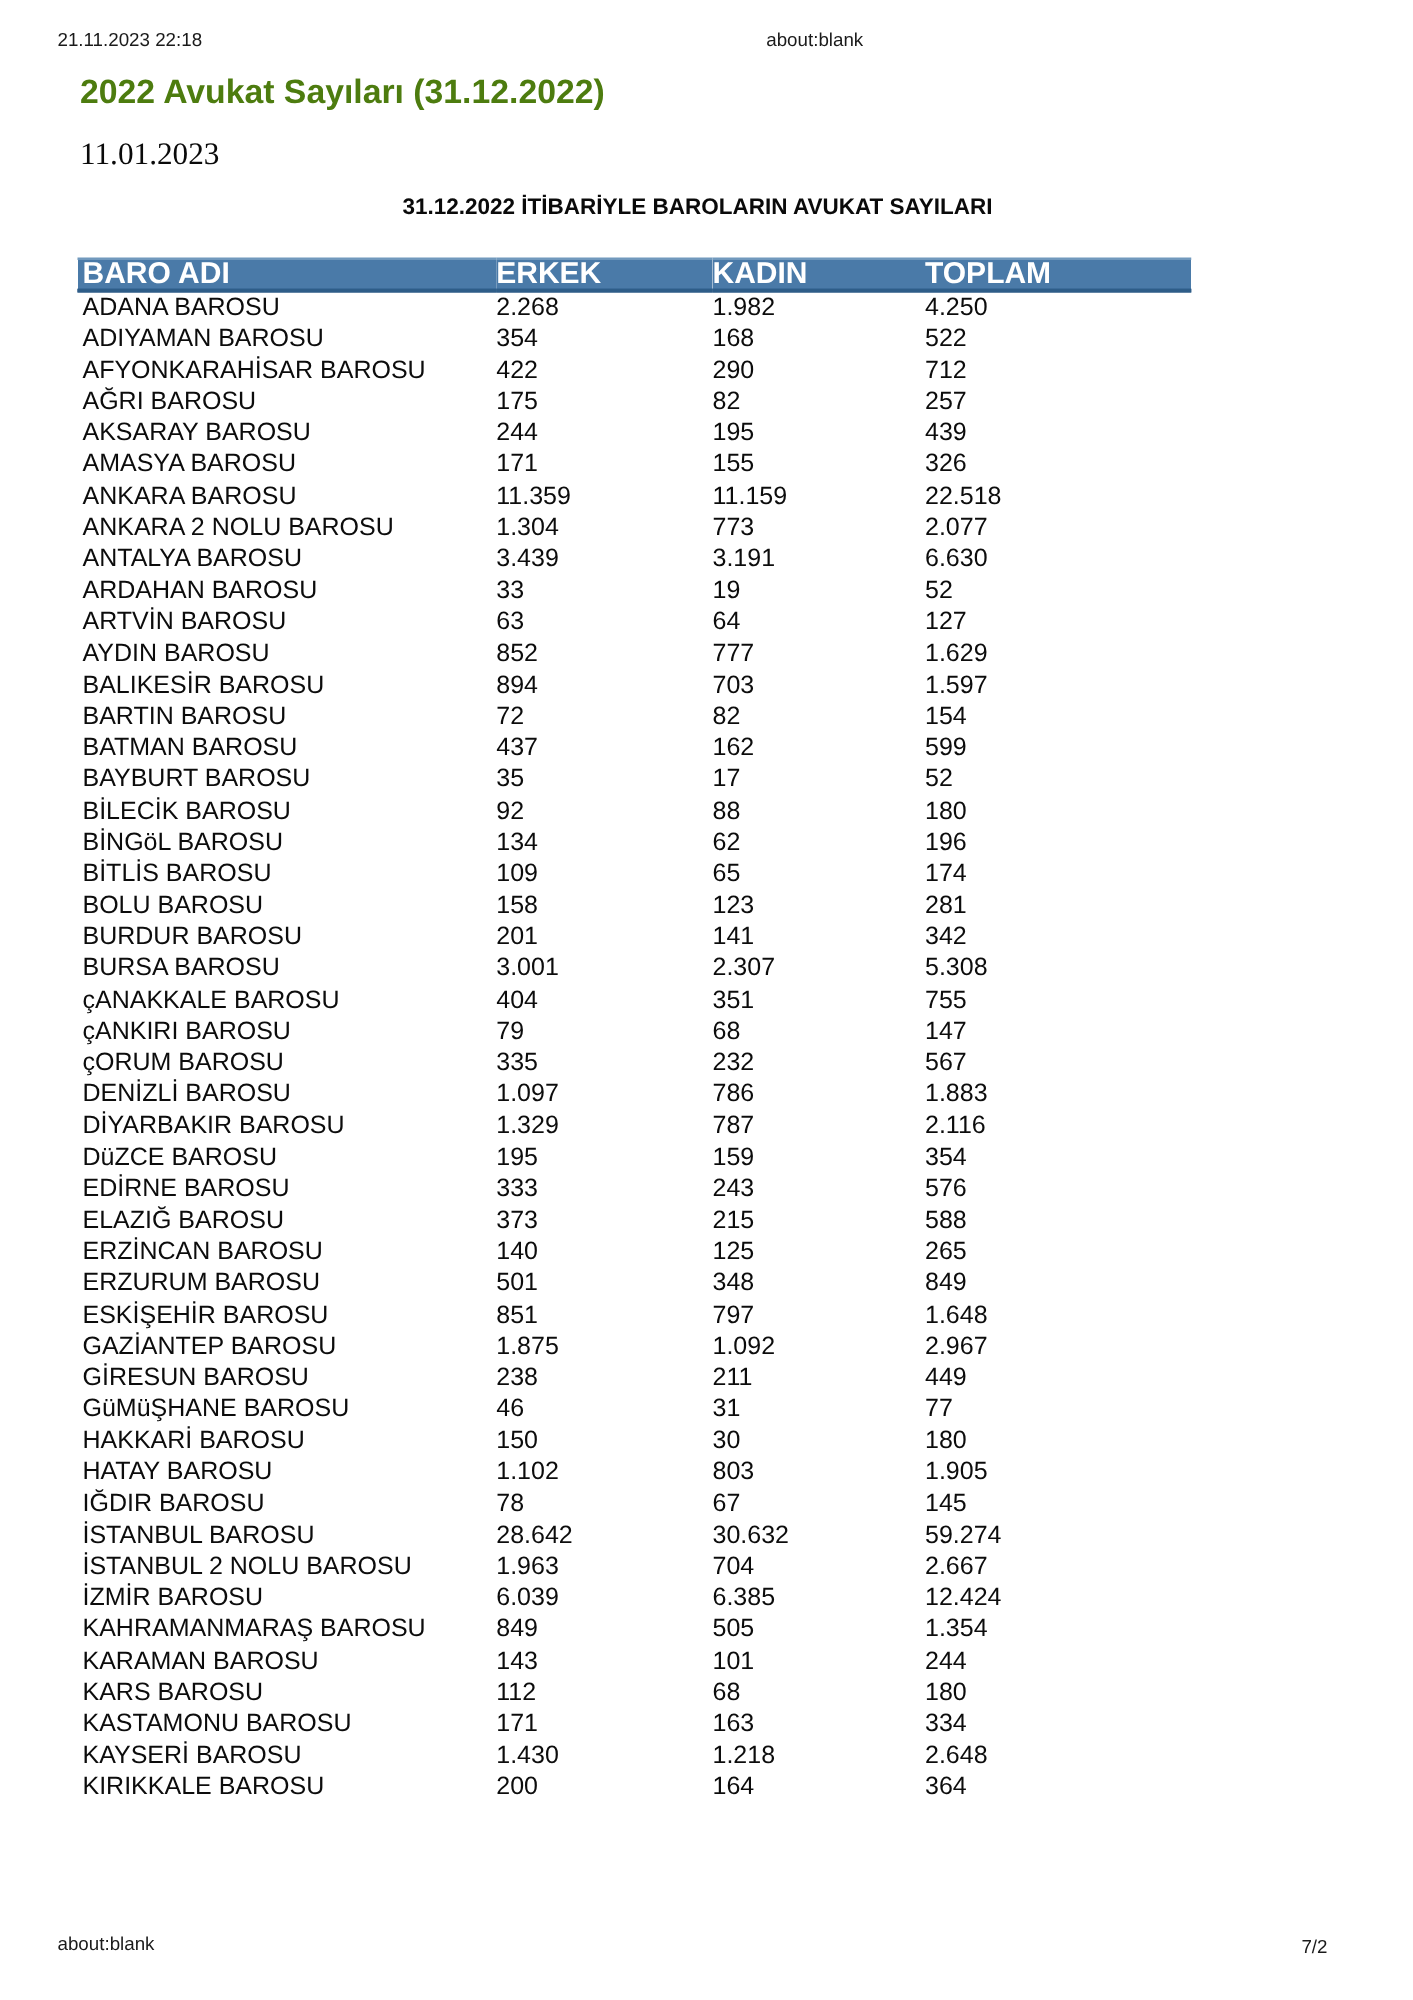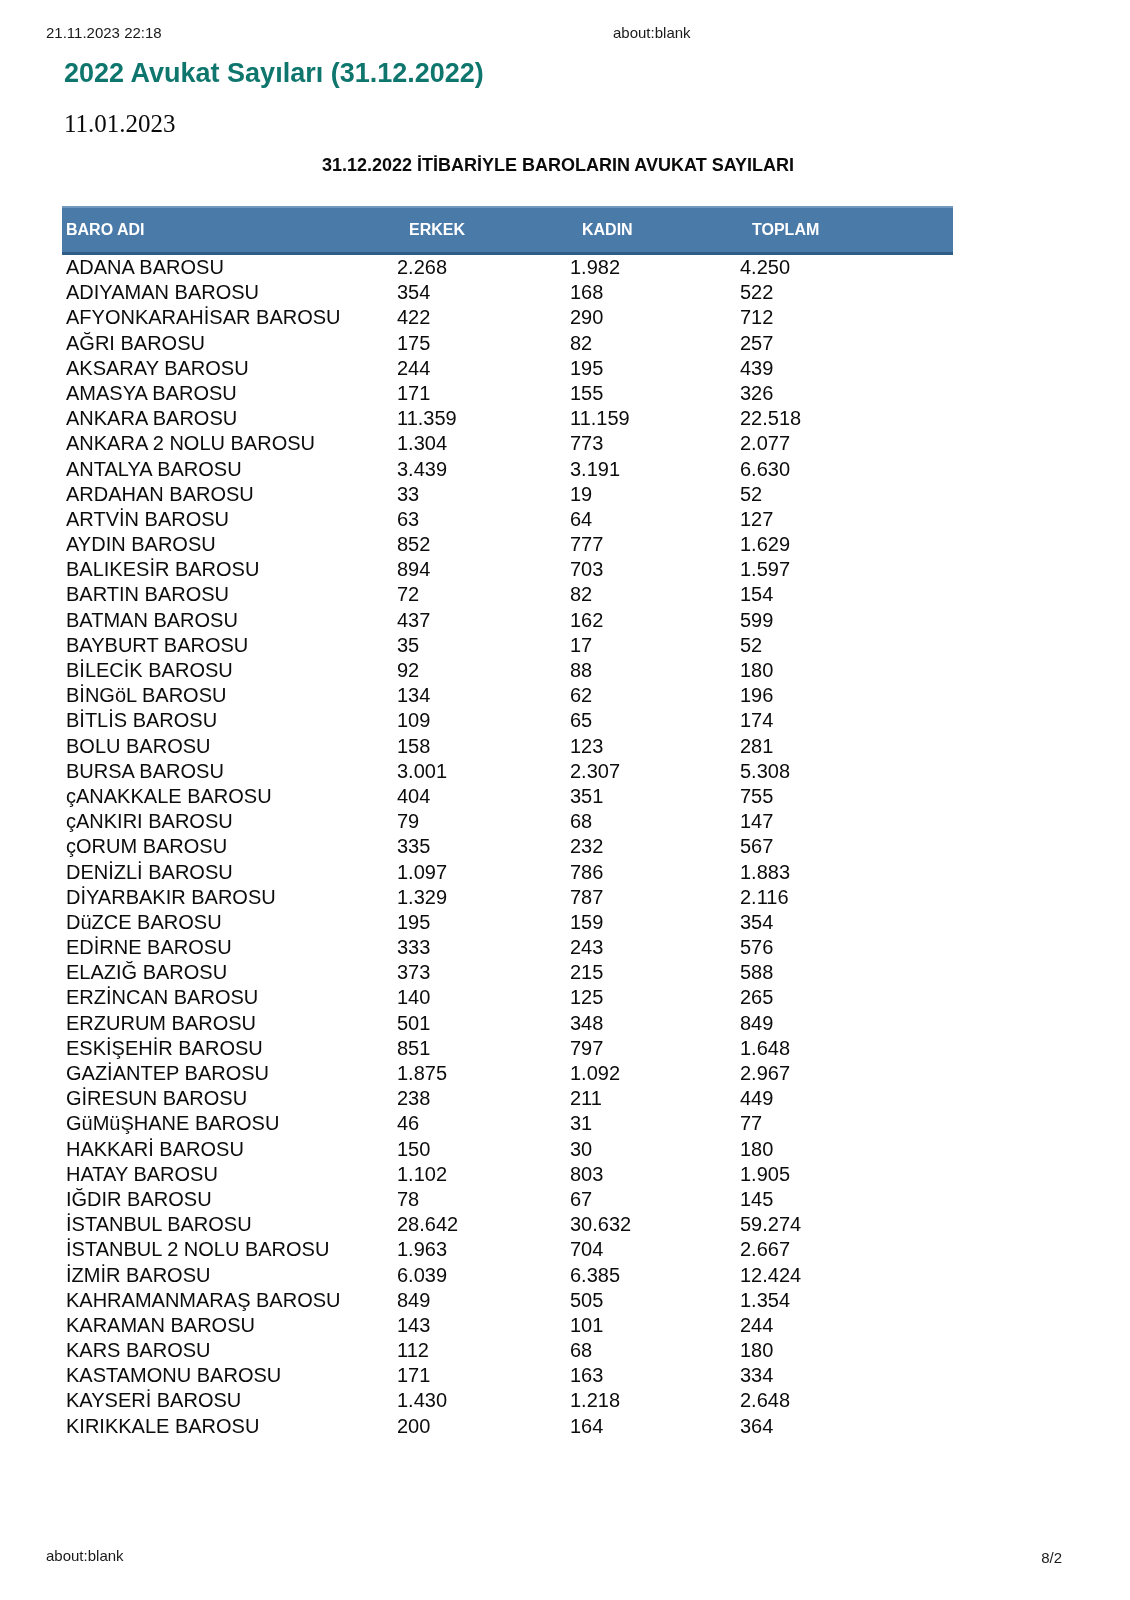--- a/index.html
+++ b/index.html
@@ -38,21 +38,21 @@
     color: #1a1a1a;
     white-space: nowrap;
   }
   .doc-title {
     position: absolute;
     left: 64px;
     top: 58px;
     font-size: 27px;
     font-weight: bold;
     letter-spacing: 0px;
-    color: #0f766e;
+    color: #4d7c0f;
     white-space: nowrap;
   }
   .doc-date {
     position: absolute;
     left: 64px;
     top: 110px;
     font-family: "Liberation Serif", serif;
     font-size: 25px;
     color: #0a0a0a;
     white-space: nowrap;
@@ -76,26 +76,26 @@
     border-collapse: collapse;
     table-layout: fixed;
   }
   table.baro-table col.c1 { width: 335px; }
   table.baro-table col.c2 { width: 173px; }
   table.baro-table col.c3 { width: 170px; }
   table.baro-table col.c4 { width: 213px; }
   table.baro-table thead th {
     background: var(--header-bg);
     color: var(--header-text);
-    font-size: 16px;
+    font-size: 24px;
     font-weight: bold;
     text-align: left;
     height: 25px;
     line-height: 20px;
-    padding: 12px;
+    padding: 0;
     border-top: 2px solid var(--header-border-top);
     border-bottom: 3px solid var(--header-border-bottom);
     white-space: nowrap;
     overflow: hidden;
   }
   table.baro-table thead th:first-child { padding-left: 4px; }
   table.baro-table tbody td {
     font-size: 20px;
     height: 25.18px;
     line-height: 25.18px;
@@ -286,20 +286,26 @@
     <td class="c-num">174</td>
   </tr>
 
   <tr>
     <td class="c-name">BOLU BAROSU</td>
     <td class="c-num">158</td>
     <td class="c-num">123</td>
     <td class="c-num">281</td>
   </tr>
 
+  <tr>
+    <td class="c-name">BURDUR BAROSU</td>
+    <td class="c-num">201</td>
+    <td class="c-num">141</td>
+    <td class="c-num">342</td>
+  </tr>
 
   <tr>
     <td class="c-name">BURSA BAROSU</td>
     <td class="c-num">3.001</td>
     <td class="c-num">2.307</td>
     <td class="c-num">5.308</td>
   </tr>
 
   <tr>
     <td class="c-name">çANAKKALE BAROSU</td>
@@ -482,15 +488,15 @@
     <td class="c-name">KIRIKKALE BAROSU</td>
     <td class="c-num">200</td>
     <td class="c-num">164</td>
     <td class="c-num">364</td>
   </tr>
 </tbody>
   </table>
 
   <div class="print-footer-url">about:blank</div>
 
-  <div class="print-footer-page">8/2</div>
+  <div class="print-footer-page">7/2</div>
 
 </div>
 
 </body></html>

